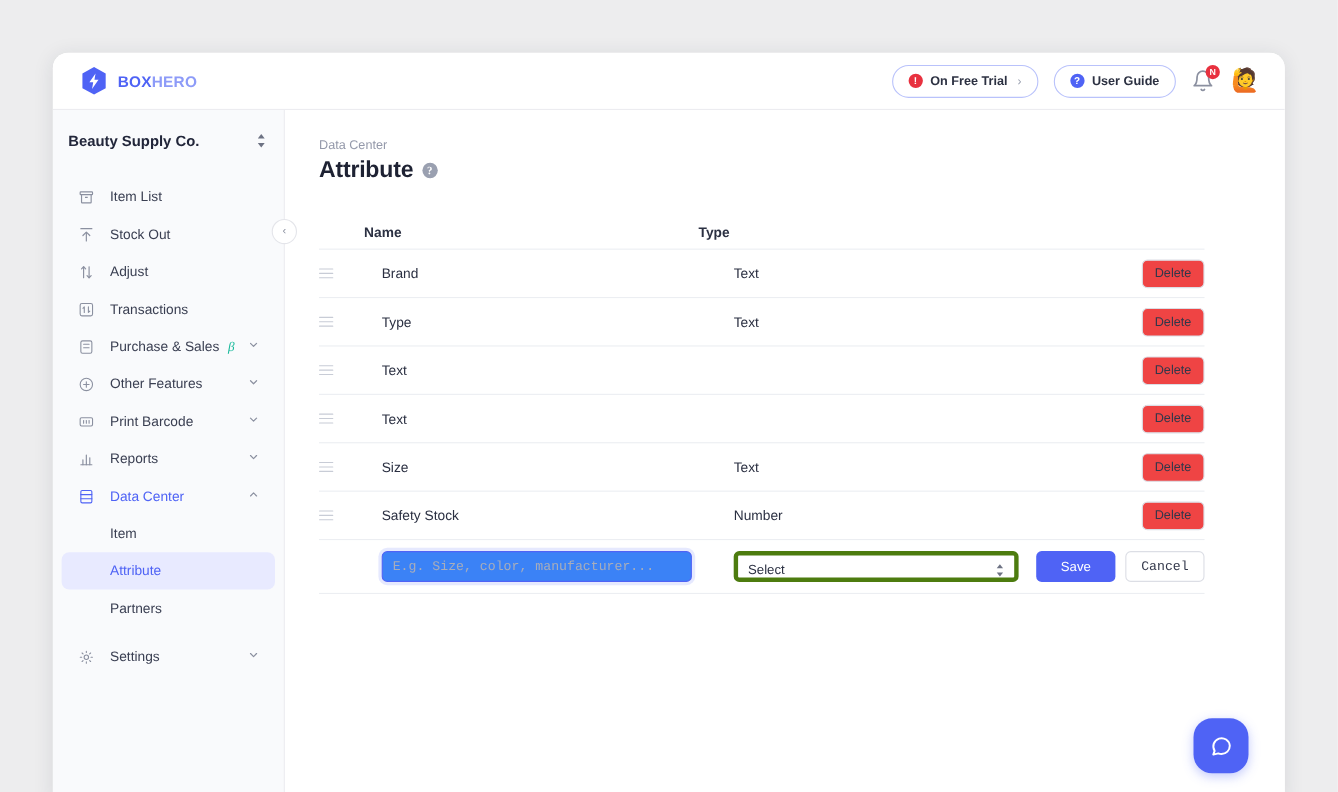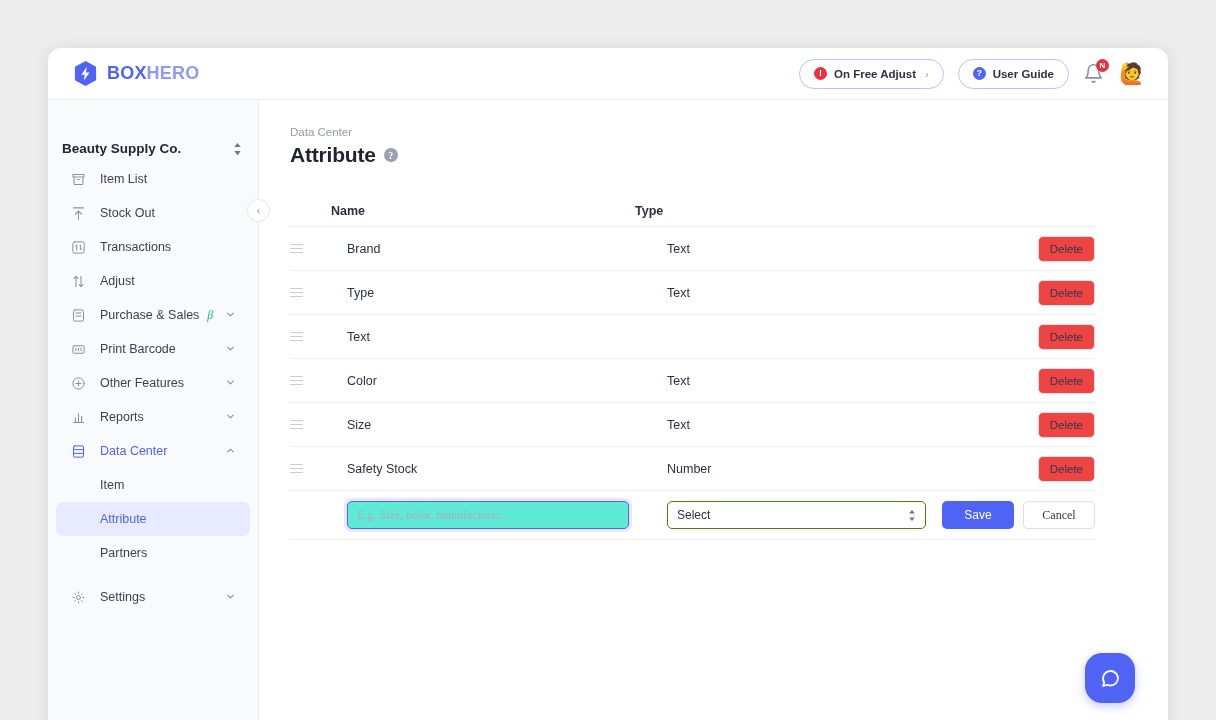--- a/index.html
+++ b/index.html
@@ -24,21 +24,21 @@
   
   #topbar {
     position: relative;
     height: 52px;
     background: #fff;
     border-bottom: 1px solid #ececf0;
     display: flex; align-items: center;
   }
   .brand { display: flex; align-items: center; gap: 9px; margin-left: 25px; }
   .brand-logo { width: 25px; height: 27px; display: block; }
-  .brand-text { font-size: 18px; font-weight: bold; letter-spacing: .2px; }
+  .brand-text { font-size: 14px; font-weight: bold; letter-spacing: .2px; }
   .brand-box { color: #4f63f5; }
   .brand-hero { color: #8d9bf8; }
 
   .topbar-right {
     margin-left: auto; margin-right: 22px;
     display: flex; align-items: center; gap: 14px;
   }
   .pill {
     height: 30px; border-radius: 16px;
     border: 1px solid #b9c2fb; background: #fff;
@@ -76,21 +76,21 @@
 
   
   #sidebar {
     position: relative;
     width: 211px; flex: none;
     background: #f9fafc;
     border-right: 1px solid #ececf0;
     padding-top: 0;
   }
   .workspace {
-    height: 56px; display: flex; align-items: flex-end;
+    height: 56px; display: flex; align-items: center;
     padding: 0 16px 0 14px; cursor: pointer;
   }
   .workspace-name { font-size: 13.5px; font-weight: bold; color: #22263a; }
   .ws-arrows { margin-left: auto; color: #7b8194; display: flex; flex-direction: column; line-height: 5px; }
 
   .collapse-btn {
     position: absolute; right: -12px; top: 99px;
     width: 23px; height: 23px; border-radius: 50%;
     background: #fff; border: 1px solid #e4e5ea;
     display: flex; align-items: center; justify-content: center;
@@ -158,41 +158,41 @@
     font-size: 11.5px; color: #32374a; cursor: pointer;
     font-family: "Liberation Sans", sans-serif;
   }
 
   .t-row.editor { height: 50px; border-bottom: 1px solid #eceef2; }
   .attr-input {
     width: 282px; height: 28px;
     border: 1.5px solid #4f63f5; border-radius: 5px;
     padding: 0 9px; font-size: 12px; color: #2b3042;
     outline: none; box-shadow: 0 0 0 3px rgba(79,99,245,.14);
-    font-family: Liberation Serif, serif; background: #5eead4;
+    font-family: Liberation Mono, monospace; background: #3b82f6;
   }
   .attr-input::placeholder { color: #a8adbb; }
   .type-select {
     height: 28px; min-width: 77px;
-    border: 1px solid #4d7c0f; border-radius: 5px;
-    background: #fff; display: flex; align-items: center; gap: 11px;
+    border: 4px solid #4d7c0f; border-radius: 5px;
+    background: #fff; display: flex; align-items: flex-end; gap: 11px;
     padding: 0 9px; font-size: 12px; color: #2b3042; cursor: pointer;
   }
   .sel-arrows { color: #6d7283; display: flex; flex-direction: column; line-height: 5px; font-size: 8px; margin-left: auto; }
   .editor-actions { display: flex; gap: 9px; margin-left: auto; padding-right: 0; }
   .btn-save {
     height: 28px; width: 72px; border: none; border-radius: 5px;
     background: #4f63f5; color: #fff; font-size: 12px; cursor: pointer;
     font-family: "Liberation Sans", sans-serif;
   }
   .btn-cancel {
     height: 28px; width: 72px; border-radius: 5px;
     background: #fff; border: 1px solid #dcdee5;
     color: #32374a; font-size: 12px; cursor: pointer;
-    font-family: Liberation Serif, serif;
+    font-family: Liberation Mono, monospace;
   }
 
   
   #chat-fab {
     position: absolute; right: 33px; bottom: 25px;
     width: 50px; height: 50px; border-radius: 17px;
     background: #4f63f5; cursor: pointer;
     display: flex; align-items: center; justify-content: center;
     box-shadow: 0 3px 10px rgba(79,99,245,.35);
   }
@@ -207,21 +207,21 @@
       <svg class="brand-logo" viewBox="0 0 26 28">
         <path d="M13 1 L24 7 L24 21 L13 27 L2 21 L2 7 Z" fill="#4f63f5"></path>
         <path d="M14.4 7 L8.6 15.4 L12.2 15.4 L11.1 21.6 L17.2 12.9 L13.4 12.9 Z" fill="#ffffff"></path>
       </svg>
       <div class="brand-text"><span class="brand-box">BOX</span><span class="brand-hero">HERO</span></div>
     </div>
 
     <div class="topbar-right">
       <div class="pill">
         <span class="badge-dot badge-red">!</span>
-        <span>On Free Adjust</span>
+        <span>On Free Trial</span>
         <span class="pill-chevron">›</span>
       </div>
 
       <div class="pill">
         <span class="badge-dot badge-blue">?</span>
         <span>User Guide</span>
       </div>
 
       <div class="bell-wrap">
         <svg viewBox="0 0 24 24" width="21" height="21" fill="none" stroke="#8b90a0" stroke-width="1.8" stroke-linecap="round" stroke-linejoin="round">
@@ -275,39 +275,39 @@
               <path d="M12 21V9"></path>
                 <path d="M7 13l5-5 5 5"></path>
                 <path d="M4 3h16"></path>
             </svg>
           </span>
           <span class="nav-label">Stock Out</span>
         </div>
 
         <div class="nav-item">
           <span class="nav-icon">
-            <svg viewBox="0 0 24 24" width="15" height="15" fill="none" stroke="currentColor" stroke-width="1.6" stroke-linecap="round" stroke-linejoin="round">
-              <rect x="3" y="3" width="18" height="18" rx="2.5"></rect>
-                <path d="M9 16V8l-2 2"></path>
-                <path d="M15 8v8l2-2"></path>
-            </svg>
-          </span>
-          <span class="nav-label">Transactions</span>
-        </div>
-
-        <div class="nav-item">
-          <span class="nav-icon">
             <svg viewBox="0 0 24 24" width="15" height="15" fill="none" stroke="currentColor" stroke-width="1.7" stroke-linecap="round" stroke-linejoin="round">
               <path d="M8 20V4"></path>
                 <path d="M5 7l3-3 3 3"></path>
                 <path d="M16 4v16"></path>
                 <path d="M13 17l3 3 3-3"></path>
             </svg>
           </span>
           <span class="nav-label">Adjust</span>
+        </div>
+
+        <div class="nav-item">
+          <span class="nav-icon">
+            <svg viewBox="0 0 24 24" width="15" height="15" fill="none" stroke="currentColor" stroke-width="1.6" stroke-linecap="round" stroke-linejoin="round">
+              <rect x="3" y="3" width="18" height="18" rx="2.5"></rect>
+                <path d="M9 16V8l-2 2"></path>
+                <path d="M15 8v8l2-2"></path>
+            </svg>
+          </span>
+          <span class="nav-label">Transactions</span>
         </div>
 
         <div class="nav-item">
           <span class="nav-icon">
             <svg viewBox="0 0 24 24" width="15" height="15" fill="none" stroke="currentColor" stroke-width="1.6" stroke-linecap="round" stroke-linejoin="round">
               <rect x="4" y="3" width="16" height="18" rx="2.5"></rect>
                 <path d="M8 8h8"></path>
                 <path d="M8 13h8"></path>
             </svg>
           </span>
@@ -315,53 +315,53 @@
           <span class="beta">β</span>
           <span class="nav-chev">
             <svg viewBox="0 0 16 16" width="11" height="11" fill="none" stroke="currentColor" stroke-width="1.6" stroke-linecap="round" stroke-linejoin="round">
                 <path d="M4 6l4 4 4-4"></path>
               </svg>
           </span>
         </div>
 
         <div class="nav-item">
           <span class="nav-icon">
+            <svg viewBox="0 0 24 24" width="15" height="15" fill="none" stroke="currentColor" stroke-width="1.6" stroke-linecap="round">
+              <circle cx="12" cy="12" r="9"></circle>
+                <path d="M12 8v8"></path>
+                <path d="M8 12h8"></path>
+            </svg>
+          </span>
+          <span class="nav-label">Other Features</span>
+          <span class="nav-chev">
+            <svg viewBox="0 0 16 16" width="11" height="11" fill="none" stroke="currentColor" stroke-width="1.6" stroke-linecap="round" stroke-linejoin="round">
+                <path d="M4 6l4 4 4-4"></path>
+              </svg>
+          </span>
+        </div>
+
+        <div class="nav-item">
+          <span class="nav-icon">
             <svg viewBox="0 0 24 24" width="15" height="15" fill="none" stroke="currentColor" stroke-width="1.6" stroke-linecap="round" stroke-linejoin="round">
               <rect x="3" y="6" width="18" height="12" rx="2"></rect>
                 <path d="M8 10v4"></path>
                 <path d="M12 10v4"></path>
                 <path d="M16 10v4"></path>
             </svg>
           </span>
           <span class="nav-label">Print Barcode</span>
           <span class="nav-chev">
             <svg viewBox="0 0 16 16" width="11" height="11" fill="none" stroke="currentColor" stroke-width="1.6" stroke-linecap="round" stroke-linejoin="round">
                 <path d="M4 6l4 4 4-4"></path>
               </svg>
           </span>
         </div>
 
         <div class="nav-item">
           <span class="nav-icon">
-            <svg viewBox="0 0 24 24" width="15" height="15" fill="none" stroke="currentColor" stroke-width="1.6" stroke-linecap="round">
-              <circle cx="12" cy="12" r="9"></circle>
-                <path d="M12 8v8"></path>
-                <path d="M8 12h8"></path>
-            </svg>
-          </span>
-          <span class="nav-label">Other Features</span>
-          <span class="nav-chev">
-            <svg viewBox="0 0 16 16" width="11" height="11" fill="none" stroke="currentColor" stroke-width="1.6" stroke-linecap="round" stroke-linejoin="round">
-                <path d="M4 6l4 4 4-4"></path>
-              </svg>
-          </span>
-        </div>
-
-        <div class="nav-item">
-          <span class="nav-icon">
             <svg viewBox="0 0 24 24" width="15" height="15" fill="none" stroke="currentColor" stroke-width="1.7" stroke-linecap="round">
               <path d="M4 20h16"></path>
                 <path d="M7 20v-7"></path>
                 <path d="M12 20V6"></path>
                 <path d="M17 20v-10"></path>
             </svg>
           </span>
           <span class="nav-label">Reports</span>
           <span class="nav-chev">
             <svg viewBox="0 0 16 16" width="11" height="11" fill="none" stroke="currentColor" stroke-width="1.6" stroke-linecap="round" stroke-linejoin="round">
@@ -478,21 +478,20 @@
         </div>
 
         <div class="t-row">
           <div class="col-handle">
               <span class="drag-handle">
                 <span></span>
                 <span></span>
                 <span></span>
               </span>
             </div>
-          <div class="col-name cell">Color</div>
           <div class="col-type cell">Text</div>
           <div class="col-action">
               <button class="btn-delete">Delete</button>
             </div>
         </div>
 
         <div class="t-row">
           <div class="col-handle">
               <span class="drag-handle">
                 <span></span>

